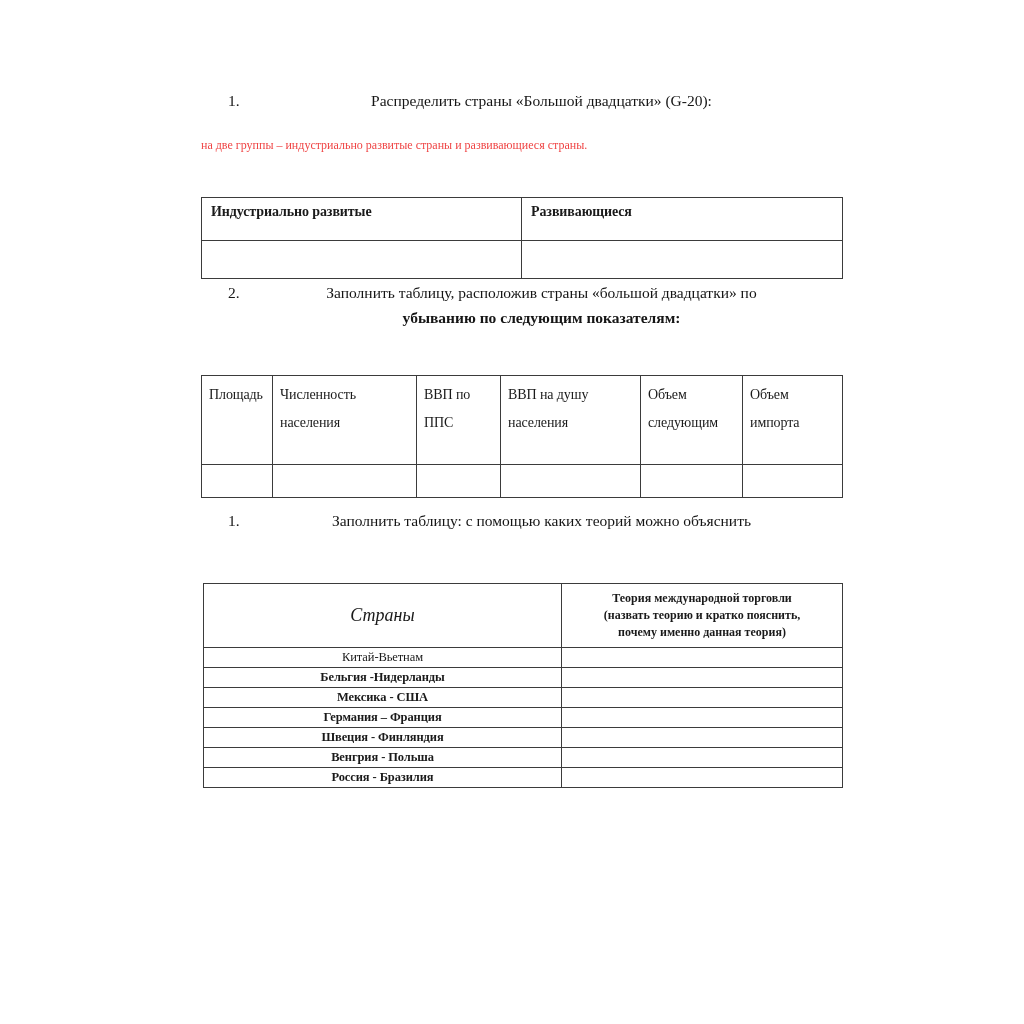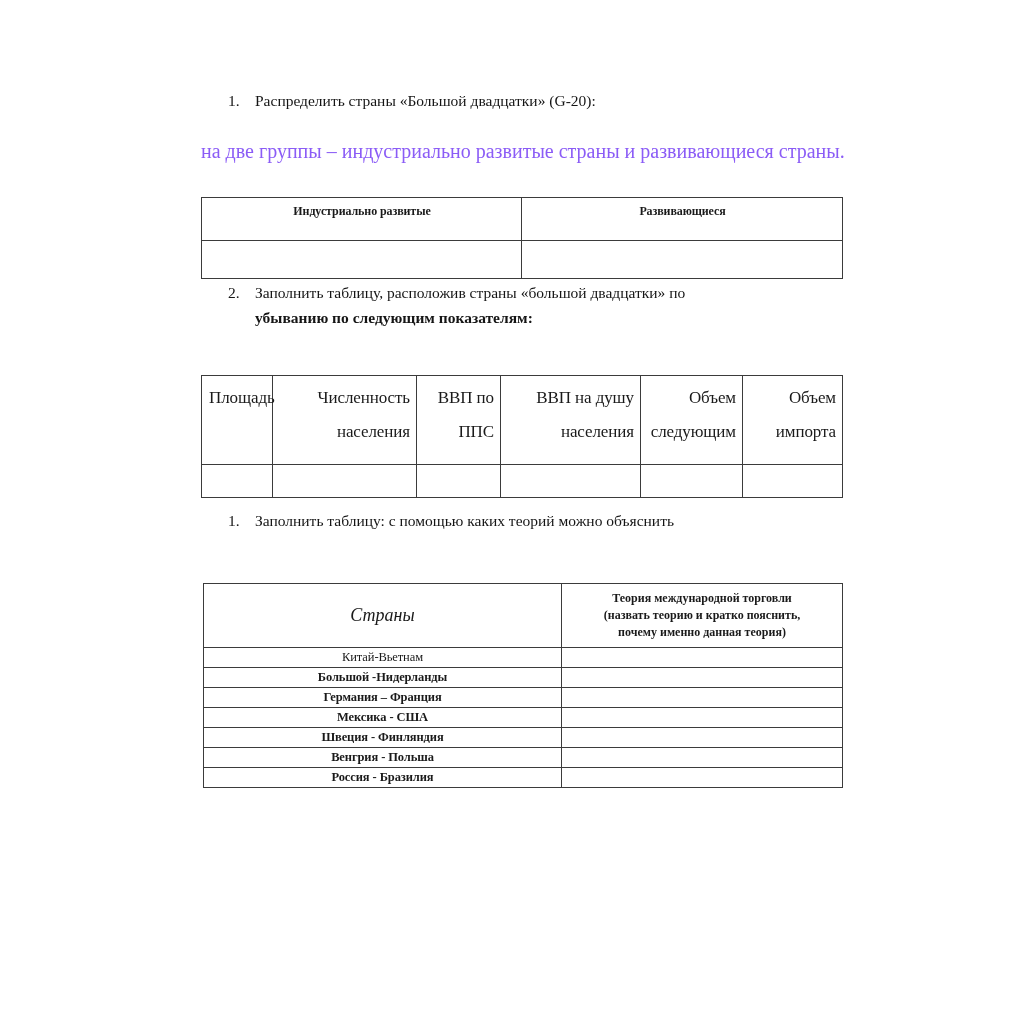--- a/index.html
+++ b/index.html
@@ -18,42 +18,43 @@
 
   .page {
     position: absolute;
     inset: 0;
     background: #ffffff;
   }
 
   
   .para {
     position: absolute;
-    font-size: 20px;
+    font-size: 12px;
     line-height: 1.55;
-    color: #8b5cf6;
+    color: #ef4444;
     white-space: nowrap;
   }
 
   .list-item {
     position: absolute;
     display: flex;
     align-items: flex-start;
     font-size: 15.5px;
     line-height: 1.62;
     color: #151515;
   }
   .list-marker {
     width: 27px;
     flex: 0 0 27px;
     text-align: left;
     font-size: 15.5px;
   }
   .list-text {
     flex: 1 1 auto;
+    text-align: center;
   }
   .list-text .l2 {
     display: block;
     font-weight: bold;
   }
 
   
   .doc-table {
     position: absolute;
     border-collapse: collapse;
@@ -69,42 +70,40 @@
     font-weight: normal;
   }
 
   
   #table-groups {
     left: 201px;
     top: 197px;
     width: 641px;
   }
   #table-groups td {
-    font-size: 12px;
+    font-size: 14px;
     font-weight: bold;
     font-family: "Liberation Serif", "DejaVu Serif", serif;
     padding: 6px 8px 6px 9px;
     letter-spacing: -0.1px;
-    text-align: center;
   }
   #table-groups .hdr-row td { height: 30px; }
   #table-groups .blank-row td { height: 25px; }
 
   
   #table-indicators {
     left: 201px;
     top: 375px;
     width: 641px;
   }
   #table-indicators td {
-    font-size: 17px;
+    font-size: 14px;
     padding: 5px 6px 5px 7px;
     line-height: 2.0;
     letter-spacing: -0.1px;
-    text-align: right;
   }
   #table-indicators .hdr-row td { height: 78px; }
   #table-indicators .blank-row td { height: 22px; }
 
   
   #table-theories {
     left: 203px;
     top: 583px;
     width: 639px;
   }
@@ -241,29 +240,29 @@
           <span>(назвать теорию и кратко пояснить,</span><br>
           <span>почему именно данная теория)</span>
         </td>
       </tr>
 
       <tr class="r-std r-plain">
         <td class="country">Китай-Вьетнам</td>
         <td></td>
       </tr>
       <tr class="r-std">
-        <td class="country">Большой -Нидерланды</td>
+        <td class="country">Бельгия -Нидерланды</td>
+        <td></td>
+      </tr>
+      <tr class="r-std">
+        <td class="country">Мексика - США</td>
         <td></td>
       </tr>
       <tr class="r-std">
         <td class="country">Германия – Франция</td>
-        <td></td>
-      </tr>
-      <tr class="r-std">
-        <td class="country">Мексика - США</td>
         <td></td>
       </tr>
       <tr class="r-std">
         <td class="country">Швеция - Финляндия</td>
         <td></td>
       </tr>
       <tr class="r-std">
         <td class="country">Венгрия - Польша</td>
         <td></td>
       </tr>

